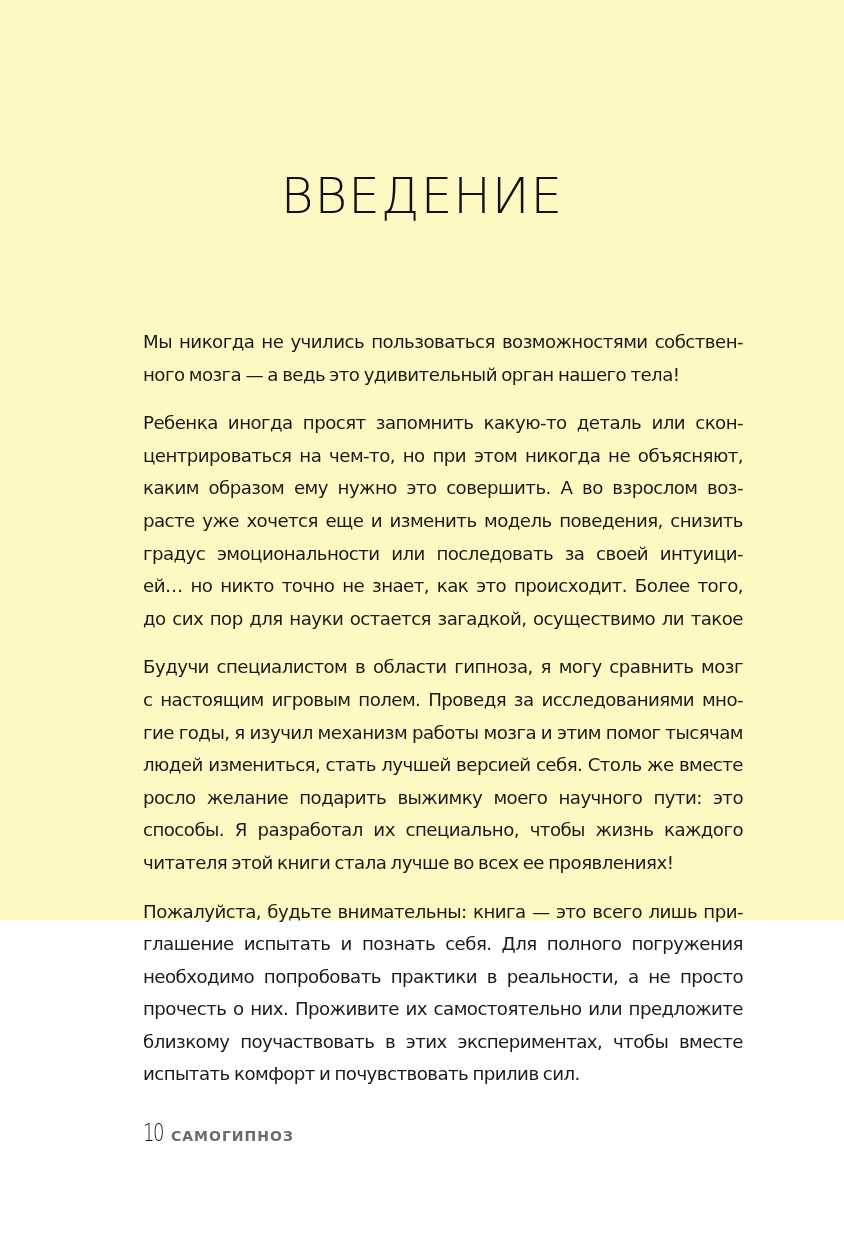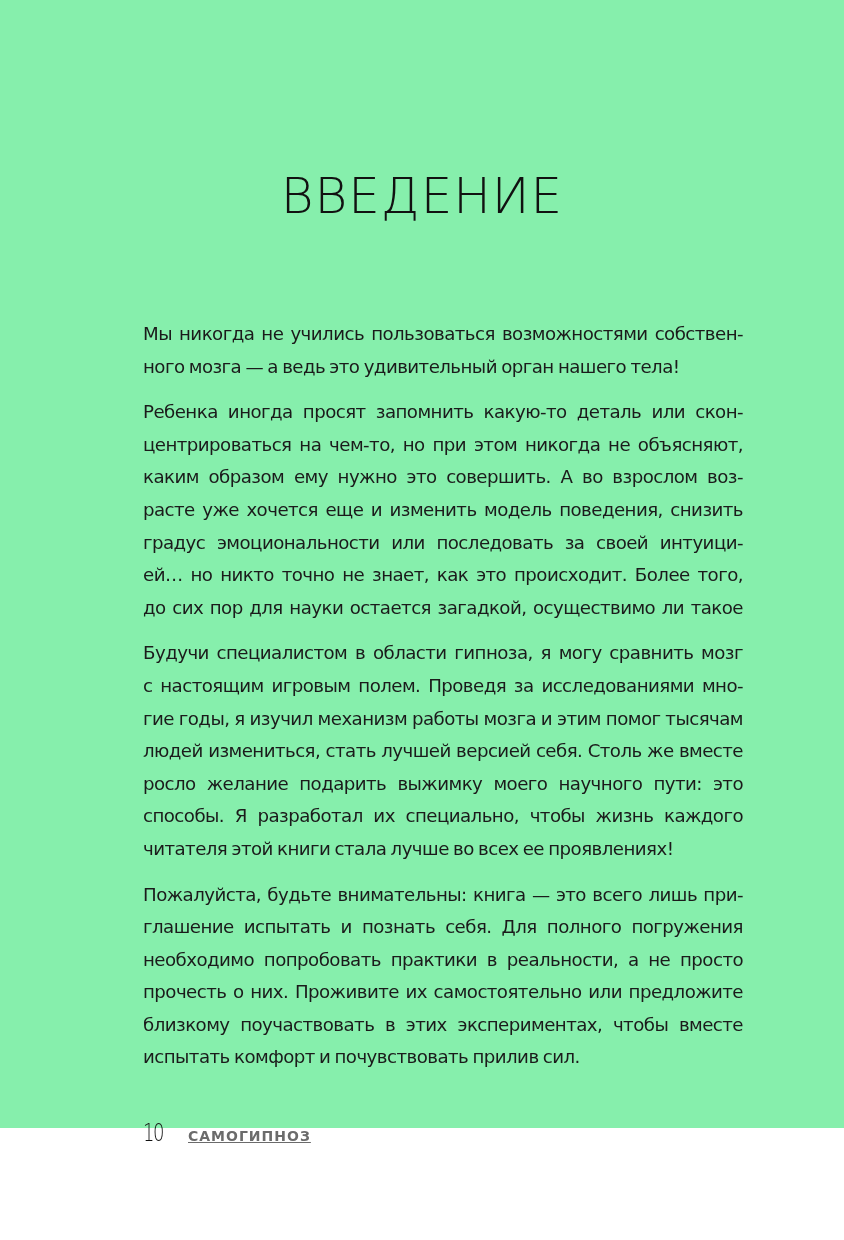--- a/index.html
+++ b/index.html
@@ -11,22 +11,22 @@
       width: 844px;
       height: 1240px;
       position: relative;
       overflow: hidden;
       font-family: "DejaVu Sans", "Liberation Sans", sans-serif;
       color: #1a1a1a;
     }
     .page {
       position: absolute;
       left: 0; top: 0;
-      width: 844px; height: 1128px;
-      background: #86efac;
+      width: 844px; height: 920px;
+      background: #fef9c3;
     }
     .title {
       position: absolute;
       left: 0; right: 0;
       top: 132px;
       text-align: center;
       font-family: "DejaVu Sans", "Liberation Sans", sans-serif;
       font-weight: 200;
       font-size: 50px;
       line-height: 60px;
@@ -41,21 +41,21 @@
       width: 600px;
       top: 310px;
       font-family: "DejaVu Sans", "Liberation Sans", sans-serif;
       font-size: 18.2px;
       line-height: 32.6px;
       color: #1b1b1b;
       letter-spacing: -0.55px;
       word-spacing: -1px;
     }
     .para {
-      margin: 8px 0 13px 0;
+      margin: 16px 0 13px 0;
       text-align: justify;
     }
     .line {
       display: block;
       white-space: nowrap;
       text-align-last: justify;
       text-align: justify;
     }
     .line.last {
       text-align-last: left;
@@ -72,27 +72,26 @@
       font-size: 25px;
       font-weight: 300;
       color: #111111;
       letter-spacing: -2px;
       transform: scaleX(0.72);
       transform-origin: left bottom;
       display: inline-block;
       width: 22px;
     }
     .running-title {
-      margin-left: 23px;
+      margin-left: 6px;
       font-family: "DejaVu Sans", "Liberation Sans", sans-serif;
       font-size: 14px;
       font-weight: bold;
       letter-spacing: 1px;
       color: #6b6b6b;
-      text-decoration: underline;
     }
   </style>
 </head>
 <body>
 
 <div class="page">
   <h1 class="title">ВВЕДЕНИЕ</h1>
 
   <div class="body-text">
     <p class="para">

